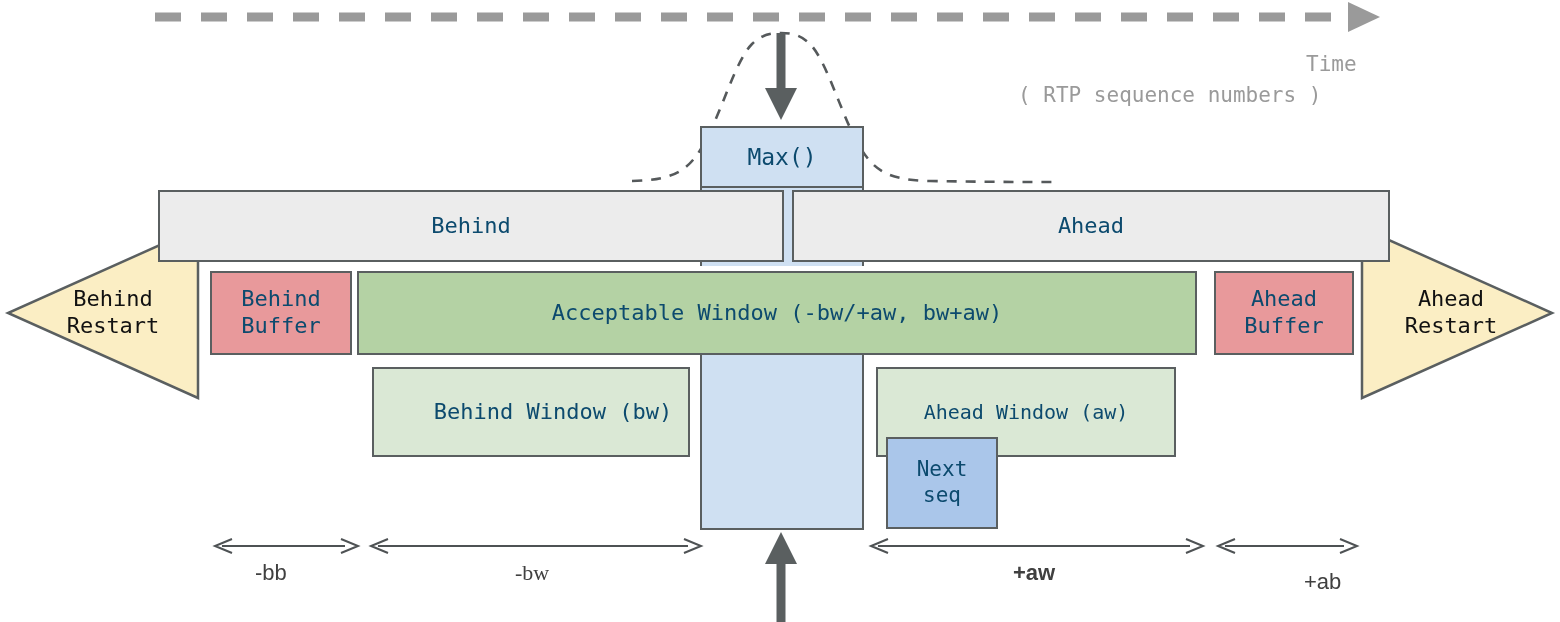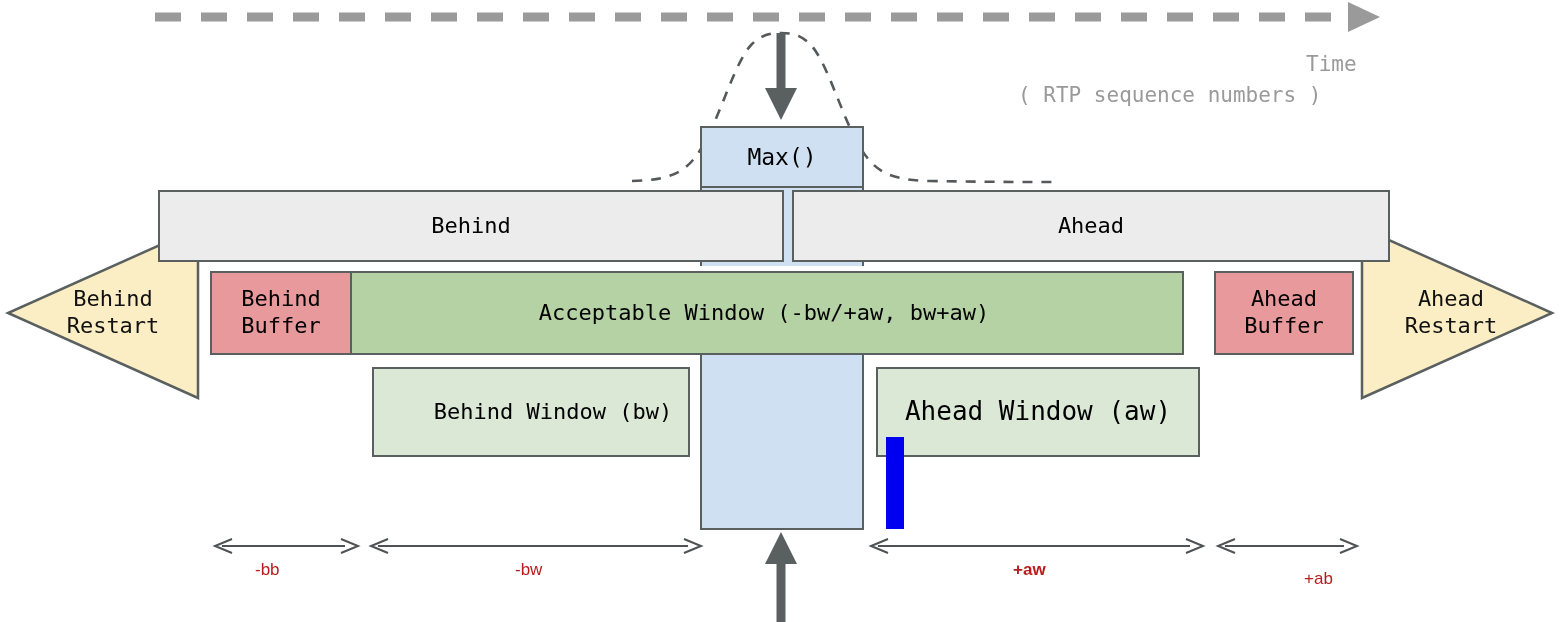--- a/index.html
+++ b/index.html
@@ -4,54 +4,54 @@
 <style>
   html,body{margin:0;padding:0;background:#ffffff;}
   body{width:1560px;height:622px;position:relative;overflow:hidden;
        font-family:"DejaVu Sans Mono","Liberation Mono",monospace;}
   .stage{position:absolute;left:0;top:0;width:1560px;height:622px;}
   svg.layer{position:absolute;left:0;top:0;width:1560px;height:622px;pointer-events:none;}
 
   .box{position:absolute;box-sizing:border-box;border:2px solid #5a5f60;
        display:flex;align-items:center;justify-content:center;text-align:center;
        font-family:"DejaVu Sans Mono","Liberation Mono",monospace;
-       color:#000000;line-height:1.22;white-space:pre-line;}
+       color:#0c4a6e;line-height:1.22;white-space:pre-line;}
 
   #maxBox{left:700px;top:126px;width:164px;height:62px;background:#cfe0f2;font-size:23px;}
   #colTop{left:700px;top:186px;width:164px;height:80px;background:#cfe0f2;
           border-left:2px solid #5a5f60;border-right:2px solid #5a5f60;border-top:0;border-bottom:0;}
   #colBot{left:700px;top:352px;width:164px;height:178px;background:#cfe0f2;
           border-left:2px solid #5a5f60;border-right:2px solid #5a5f60;border-top:0;border-bottom:2px solid #5a5f60;}
 
   #behindBar{left:158px;top:190px;width:626px;height:72px;background:#ececec;font-size:22px;}
   #aheadBar{left:792px;top:190px;width:598px;height:72px;background:#ececec;font-size:22px;}
 
   #behindBuffer{left:210px;top:271px;width:142px;height:84px;background:#e8999b;font-size:22px;}
   #aheadBuffer{left:1214px;top:271px;width:140px;height:84px;background:#e8999b;font-size:22px;}
 
-  #acceptable{left:344px;top:271px;width:840px;height:84px;background:#b4d2a4;font-size:22px;}
+  #acceptable{left:357px;top:271px;width:840px;height:84px;background:#b4d2a4;font-size:22px;}
 
   #behindWin{left:372px;top:367px;width:318px;height:90px;background:#dae8d5;font-size:22px;padding-left:44px;}
-  #aheadWin{left:876px;top:367px;width:324px;height:90px;background:#dae8d5;font-size:26px;}
+  #aheadWin{left:876px;top:367px;width:300px;height:90px;background:#dae8d5;font-size:20px;}
 
   #nextSeq{left:886px;top:437px;width:112px;height:92px;background:#aac6ea;font-size:21px;}
   #nextSeqMark{position:absolute;left:886px;top:437px;width:18px;height:92px;background:#0000f0;}
 
   .restartLbl{position:absolute;display:flex;align-items:center;justify-content:center;
               text-align:center;white-space:pre-line;color:#111;font-size:22px;
               font-family:"DejaVu Sans Mono","Liberation Mono",monospace;line-height:1.22;}
   #behindRestartLbl{left:28px;top:271px;width:170px;height:84px;}
   #aheadRestartLbl{left:1366px;top:271px;width:170px;height:84px;}
 
   .tlabel{position:absolute;color:#9a9a9a;font-size:21px;
           font-family:"DejaVu Sans Mono","Liberation Mono",monospace;white-space:pre;}
   #timeLabel{left:1306px;top:52px;}
   #seqLabel{left:1018px;top:83px;}
 
-  .mlabel{position:absolute;color:#b91c1c;font-size:17px;
+  .mlabel{position:absolute;color:#404040;font-size:22px;
           font-family:"Liberation Sans","DejaVu Sans",sans-serif;white-space:pre;}
 </style>
 </head>
 <body>
 
 <div class="stage">
 
   <svg class="layer" viewBox="0 0 1560 622">
 
     <g>
@@ -125,19 +125,21 @@
 
   <div class="restartLbl" id="behindRestartLbl">Behind
 Restart</div>
   <div class="restartLbl" id="aheadRestartLbl">Ahead
 Restart</div>
 
   <div class="box" id="behindWin">Behind Window (bw)</div>
   <div class="box" id="aheadWin">Ahead Window (aw)</div>
 
   <div id="nextSeqMark"></div>
+  <div class="box" id="nextSeq">Next
+seq</div>
 
   <div class="mlabel" style="left:255px;top:560px;">-bb</div>
-  <div class="mlabel" style="left:515px;top:560px;">-bw</div>
+  <div class="mlabel" style="left:515px;top:560px;font-family:Liberation Serif, serif;">-bw</div>
   <div class="mlabel" style="left:1013px;top:560px;font-weight:bold;">+aw</div>
   <div class="mlabel" style="left:1304px;top:569px;">+ab</div>
 
 </div>
 
 </body></html>

